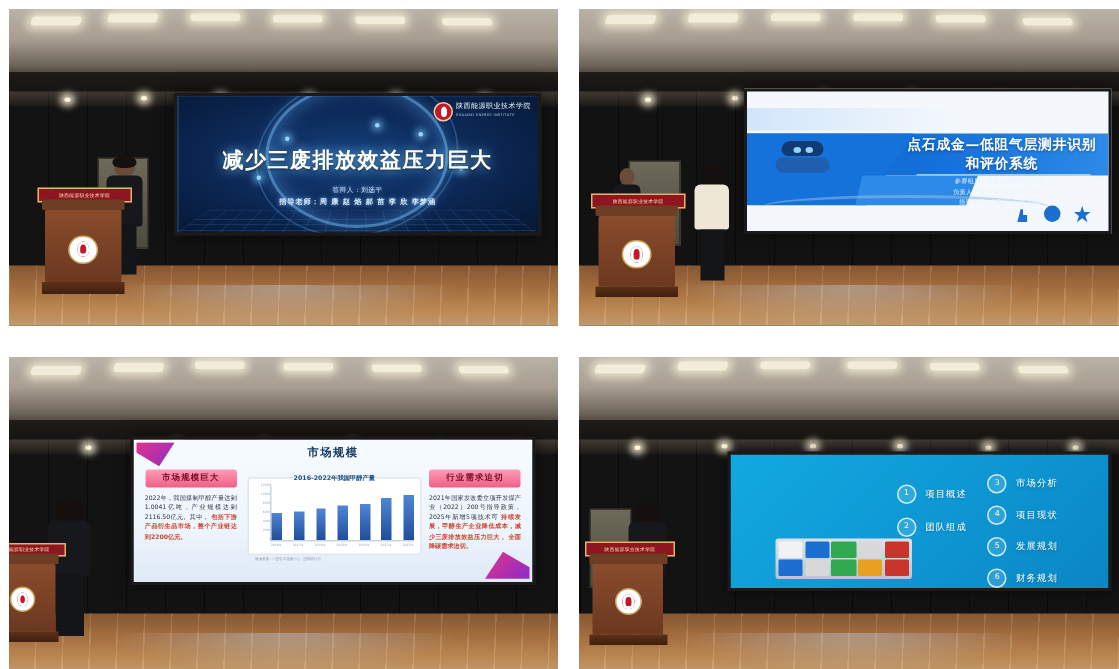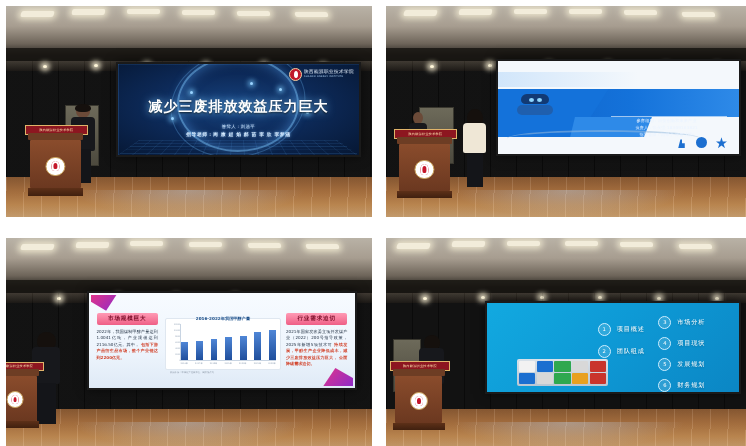--- a/index.html
+++ b/index.html
@@ -286,20 +286,21 @@
       <div class="sl2-wedge"></div>
       <div class="sl2-wedge2"></div>
       <div class="sl2-swoosh"></div>
       <div class="sl2-robot">
         <div class="head">
             <span class="eye" style="left:28%;"></span>
             <span class="eye" style="left:56%;"></span>
           </div>
         <div class="body"></div>
       </div>
+      <div class="sl2-title">点石成金—低阻气层测井识别和评价系统</div>
       <div class="sl2-rule"></div>
       <div class="sl2-meta">
         <div>参赛组别：科技创新和未来产业</div>
         <div>负责人：张永强  18309163821</div>
         <div>指导老师：闫望子  宋蕾  刘阳</div>
       </div>
       <div class="sl2-icons">
         <i class="ic-a"></i>
         <i class="ic-b"></i>
         <i class="ic-c"></i>
@@ -351,20 +352,21 @@
     <div class="wall">
         <div class="wall-slats"></div>
       </div>
     <div class="floor"></div>
     <div class="floor-lines"></div>
     <div class="floor-glow"></div>
 
     <div class="screen sl3" style="left:22%;top:25%;width:74%;height:47%;">
       <div class="sl3-corner"></div>
       <div class="sl3-corner2"></div>
+      <div class="sl3-h">市场规模</div>
 
       <div class="sl3-col l">
         <div class="sl3-tag">市场规模巨大</div>
         <div class="sl3-body">
           <span>2022年，我国煤制甲醇产量达到1.0041亿吨，产业规模达到2116.50亿元。其中，</span>
           <span class="hi">包括下游产品衍生品市场，整个产业链达到2200亿元。</span>
         </div>
       </div>
 
       <div class="sl3-col r">

